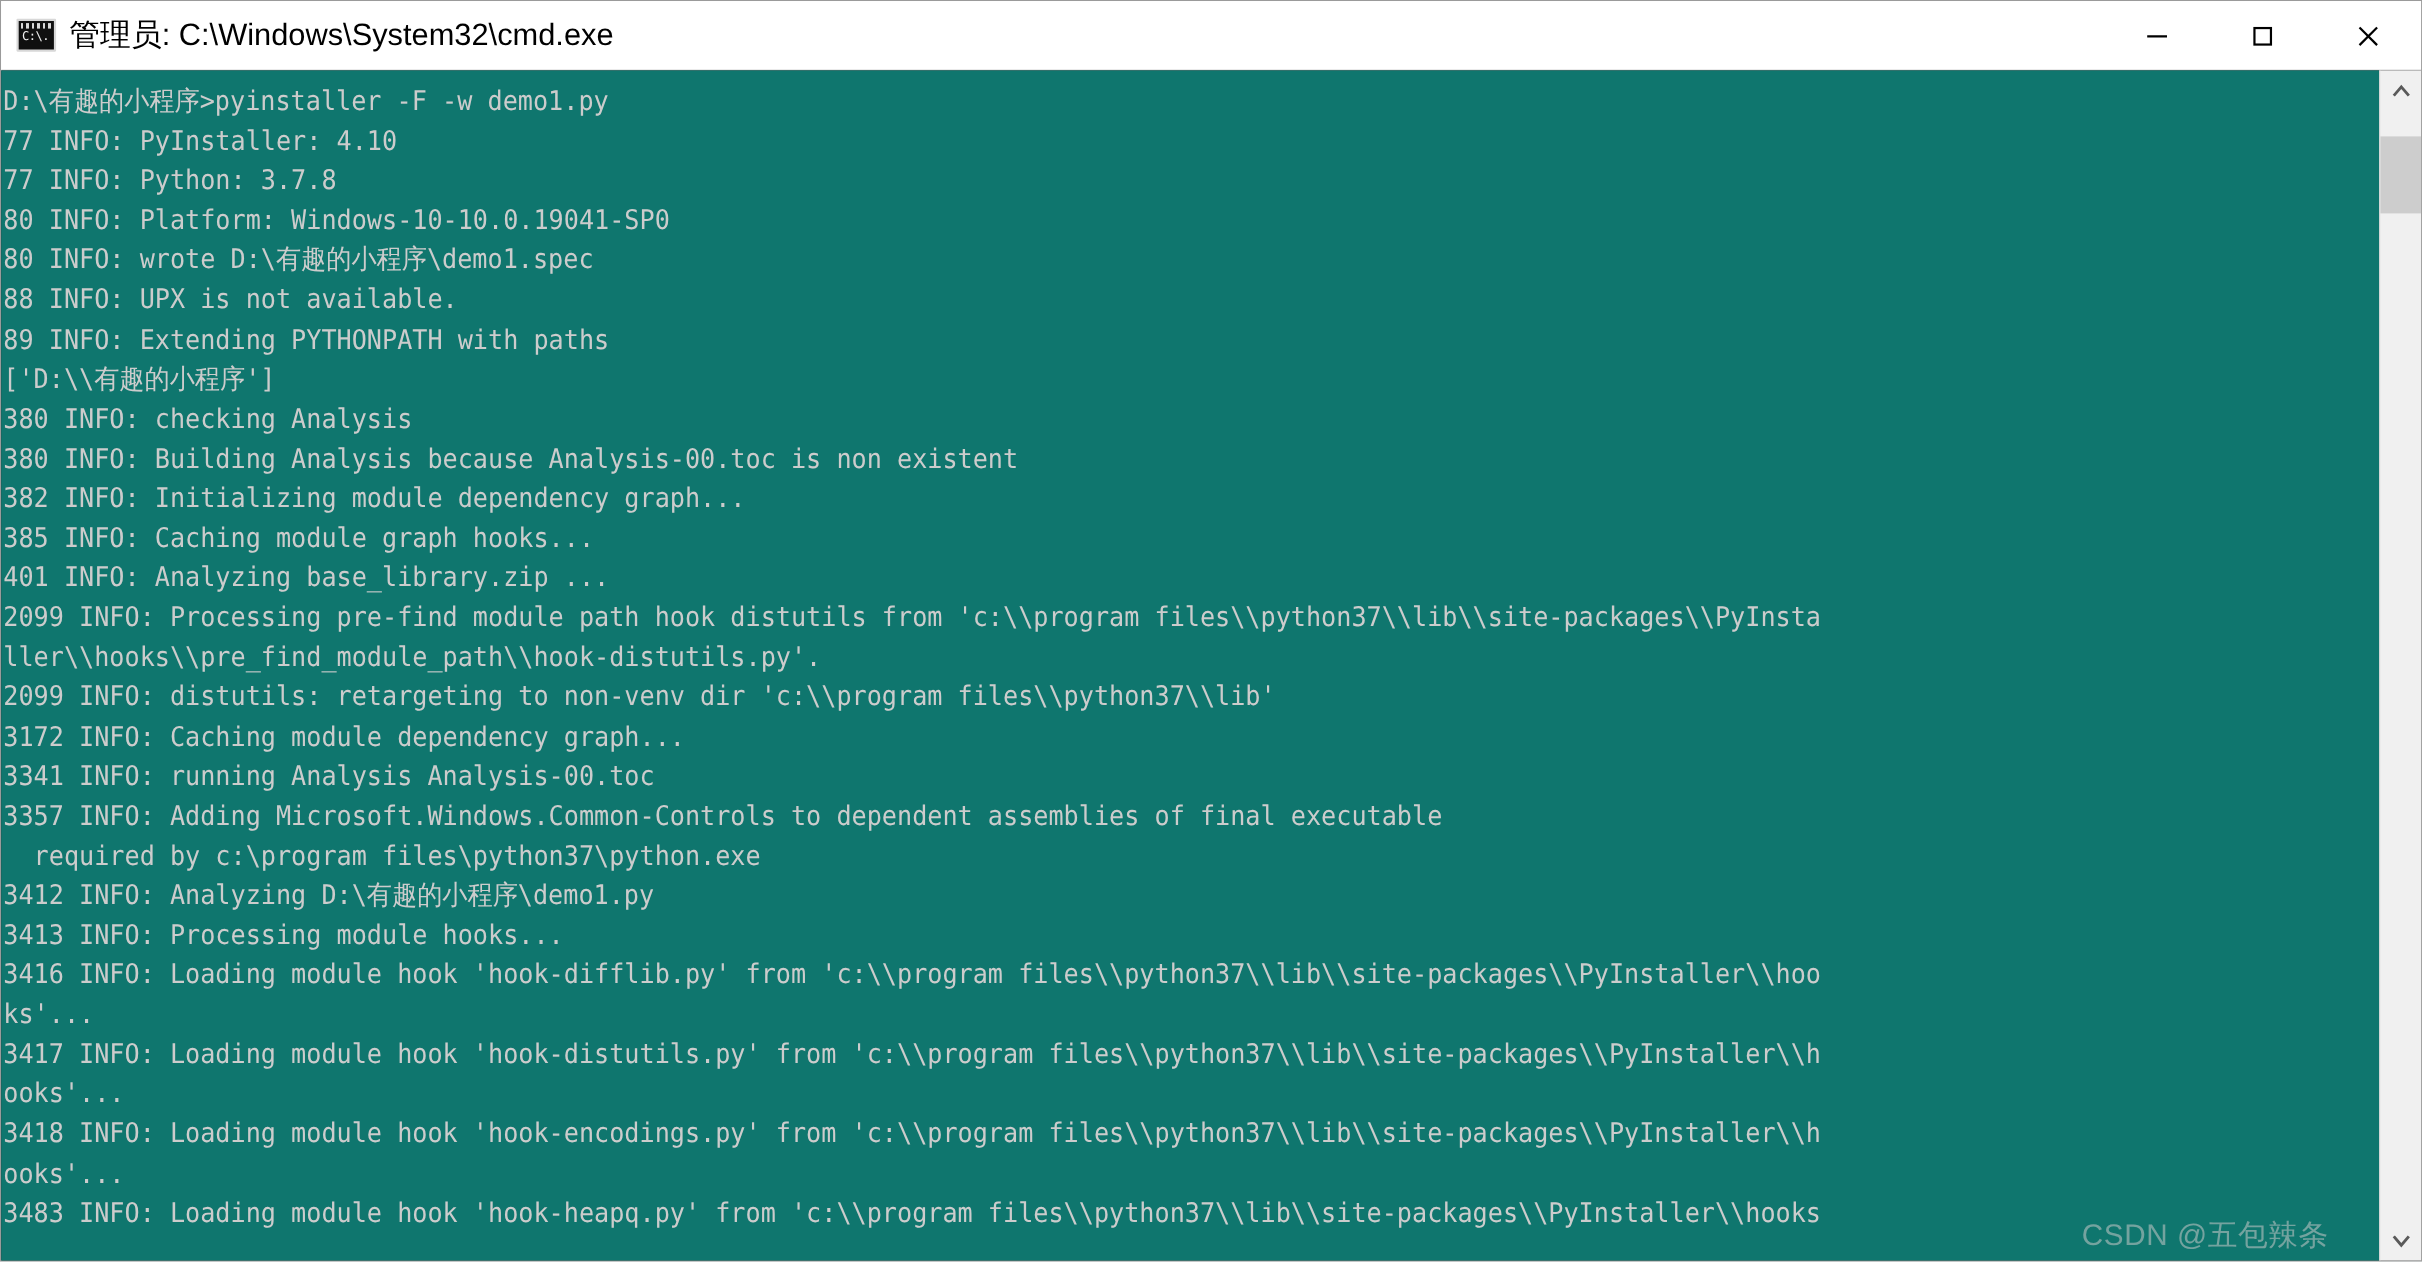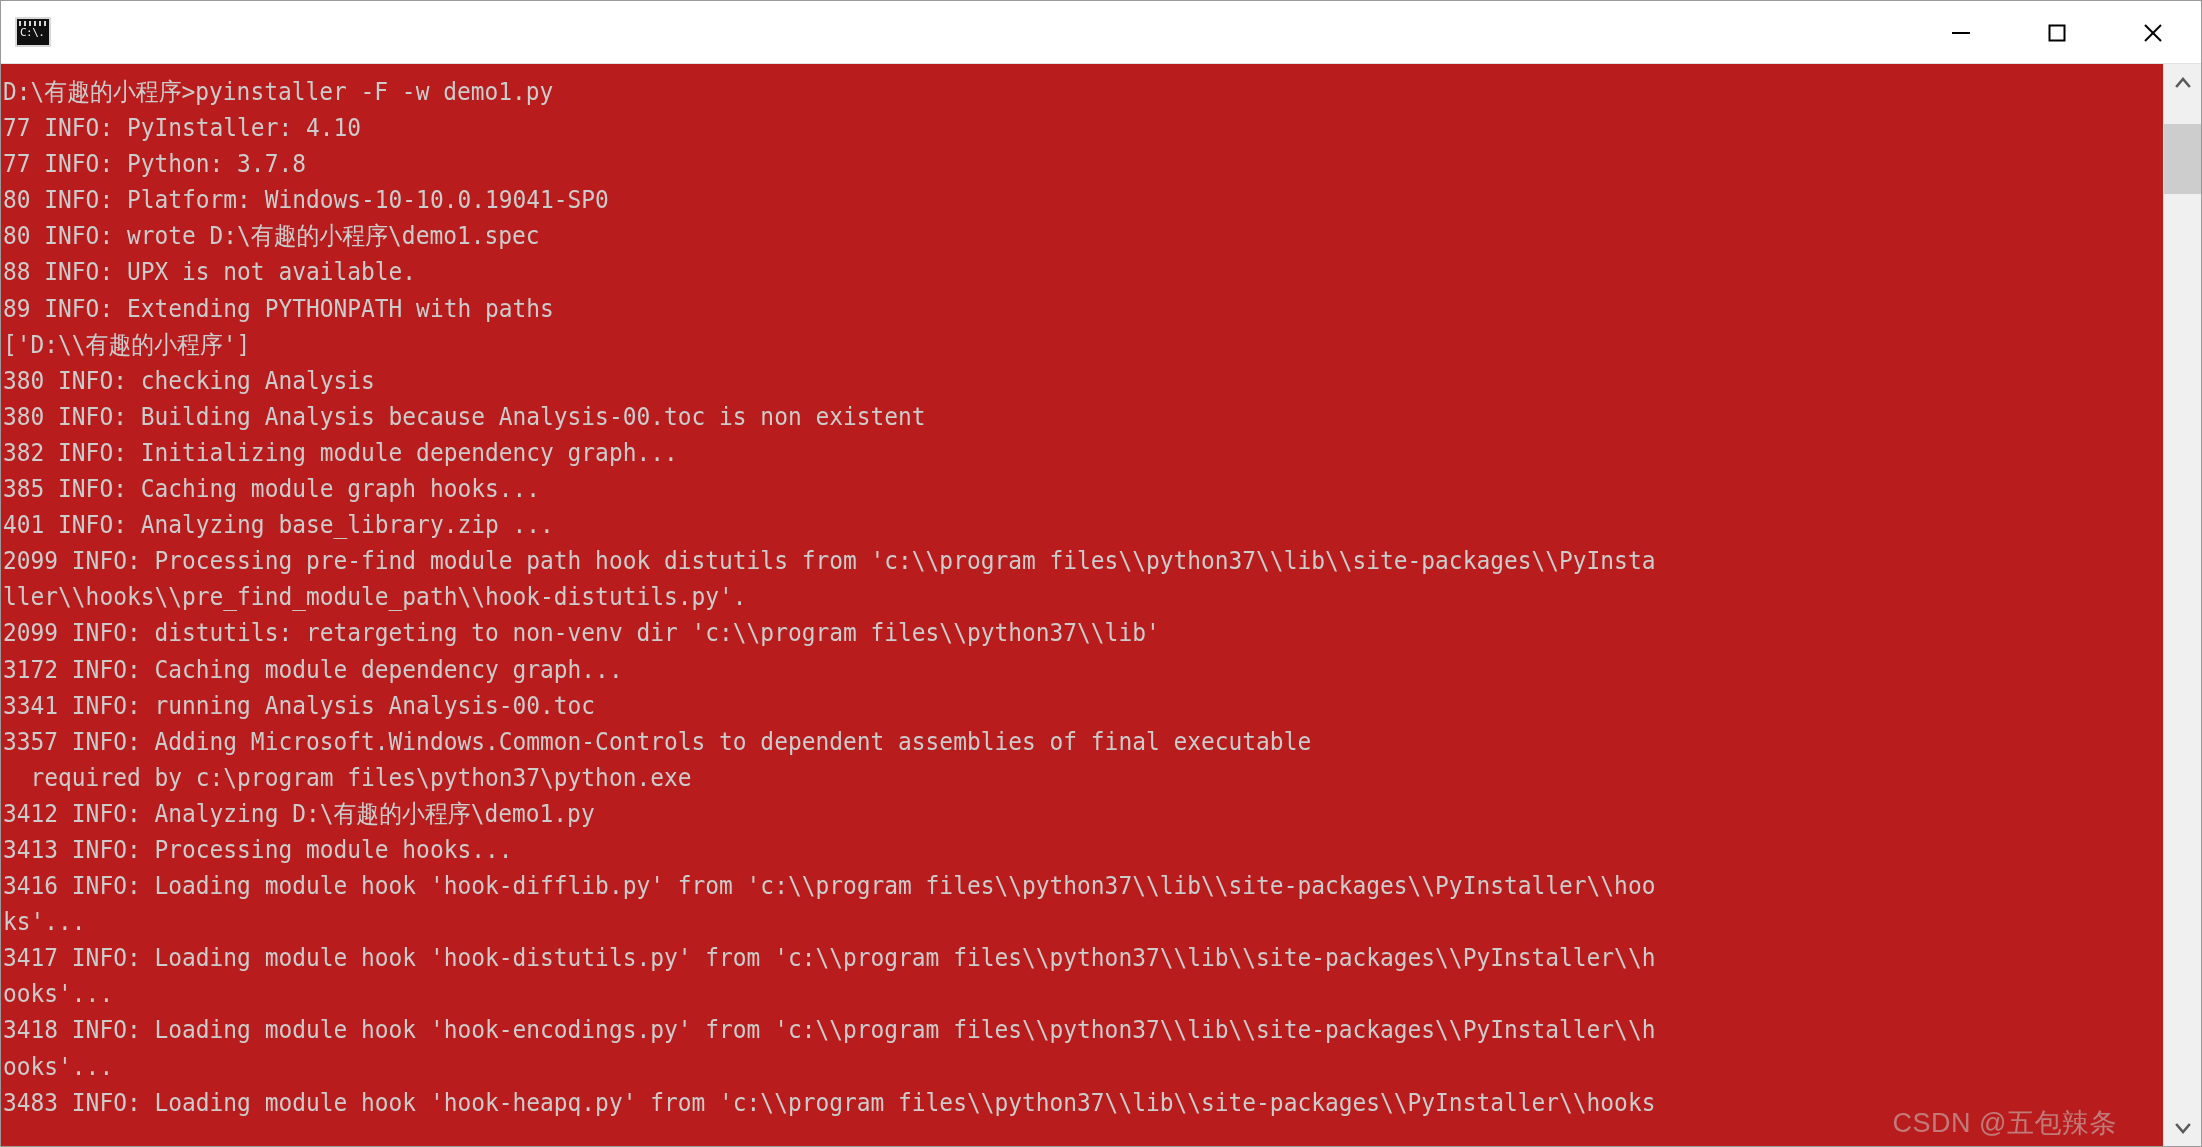--- a/index.html
+++ b/index.html
@@ -96,21 +96,21 @@
   .console-wrap {
     position: relative;
     height: 1083px;
     display: flex;
     background: #0c0c0c;
   }
 
   .console {
     position: relative;
     flex: 1 1 auto;
-    background: #b91c1c;
+    background: #0f766e;
     overflow: hidden;
     padding: 10px 0 0 2px;
     box-sizing: border-box;
   }
 
   .console-text {
     font-family: "DejaVu Sans Mono", "Liberation Mono", monospace;
     font-size: 24.6px;
     line-height: 36.1px;
     color: #cccccc;
@@ -178,20 +178,21 @@
     margin-top: 12px;
   }
 </style>
 </head>
 <body>
 
 <div class="window">
 
   <div class="titlebar">
     <div class="title-icon"></div>
+    <div class="title-text">管理员: C:\Windows\System32\cmd.exe</div>
 
     <div class="window-controls">
       <div class="wc-btn">
         <svg width="30" height="30" viewBox="0 0 30 30" aria-hidden="true">
           <line x1="6" y1="15" x2="24" y2="15" stroke="#000" stroke-width="2"></line>
         </svg>
       </div>
       <div class="wc-btn">
         <svg width="30" height="30" viewBox="0 0 30 30" aria-hidden="true">
           <rect x="7.5" y="7.5" width="15" height="15" fill="none" stroke="#000" stroke-width="2"></rect>

